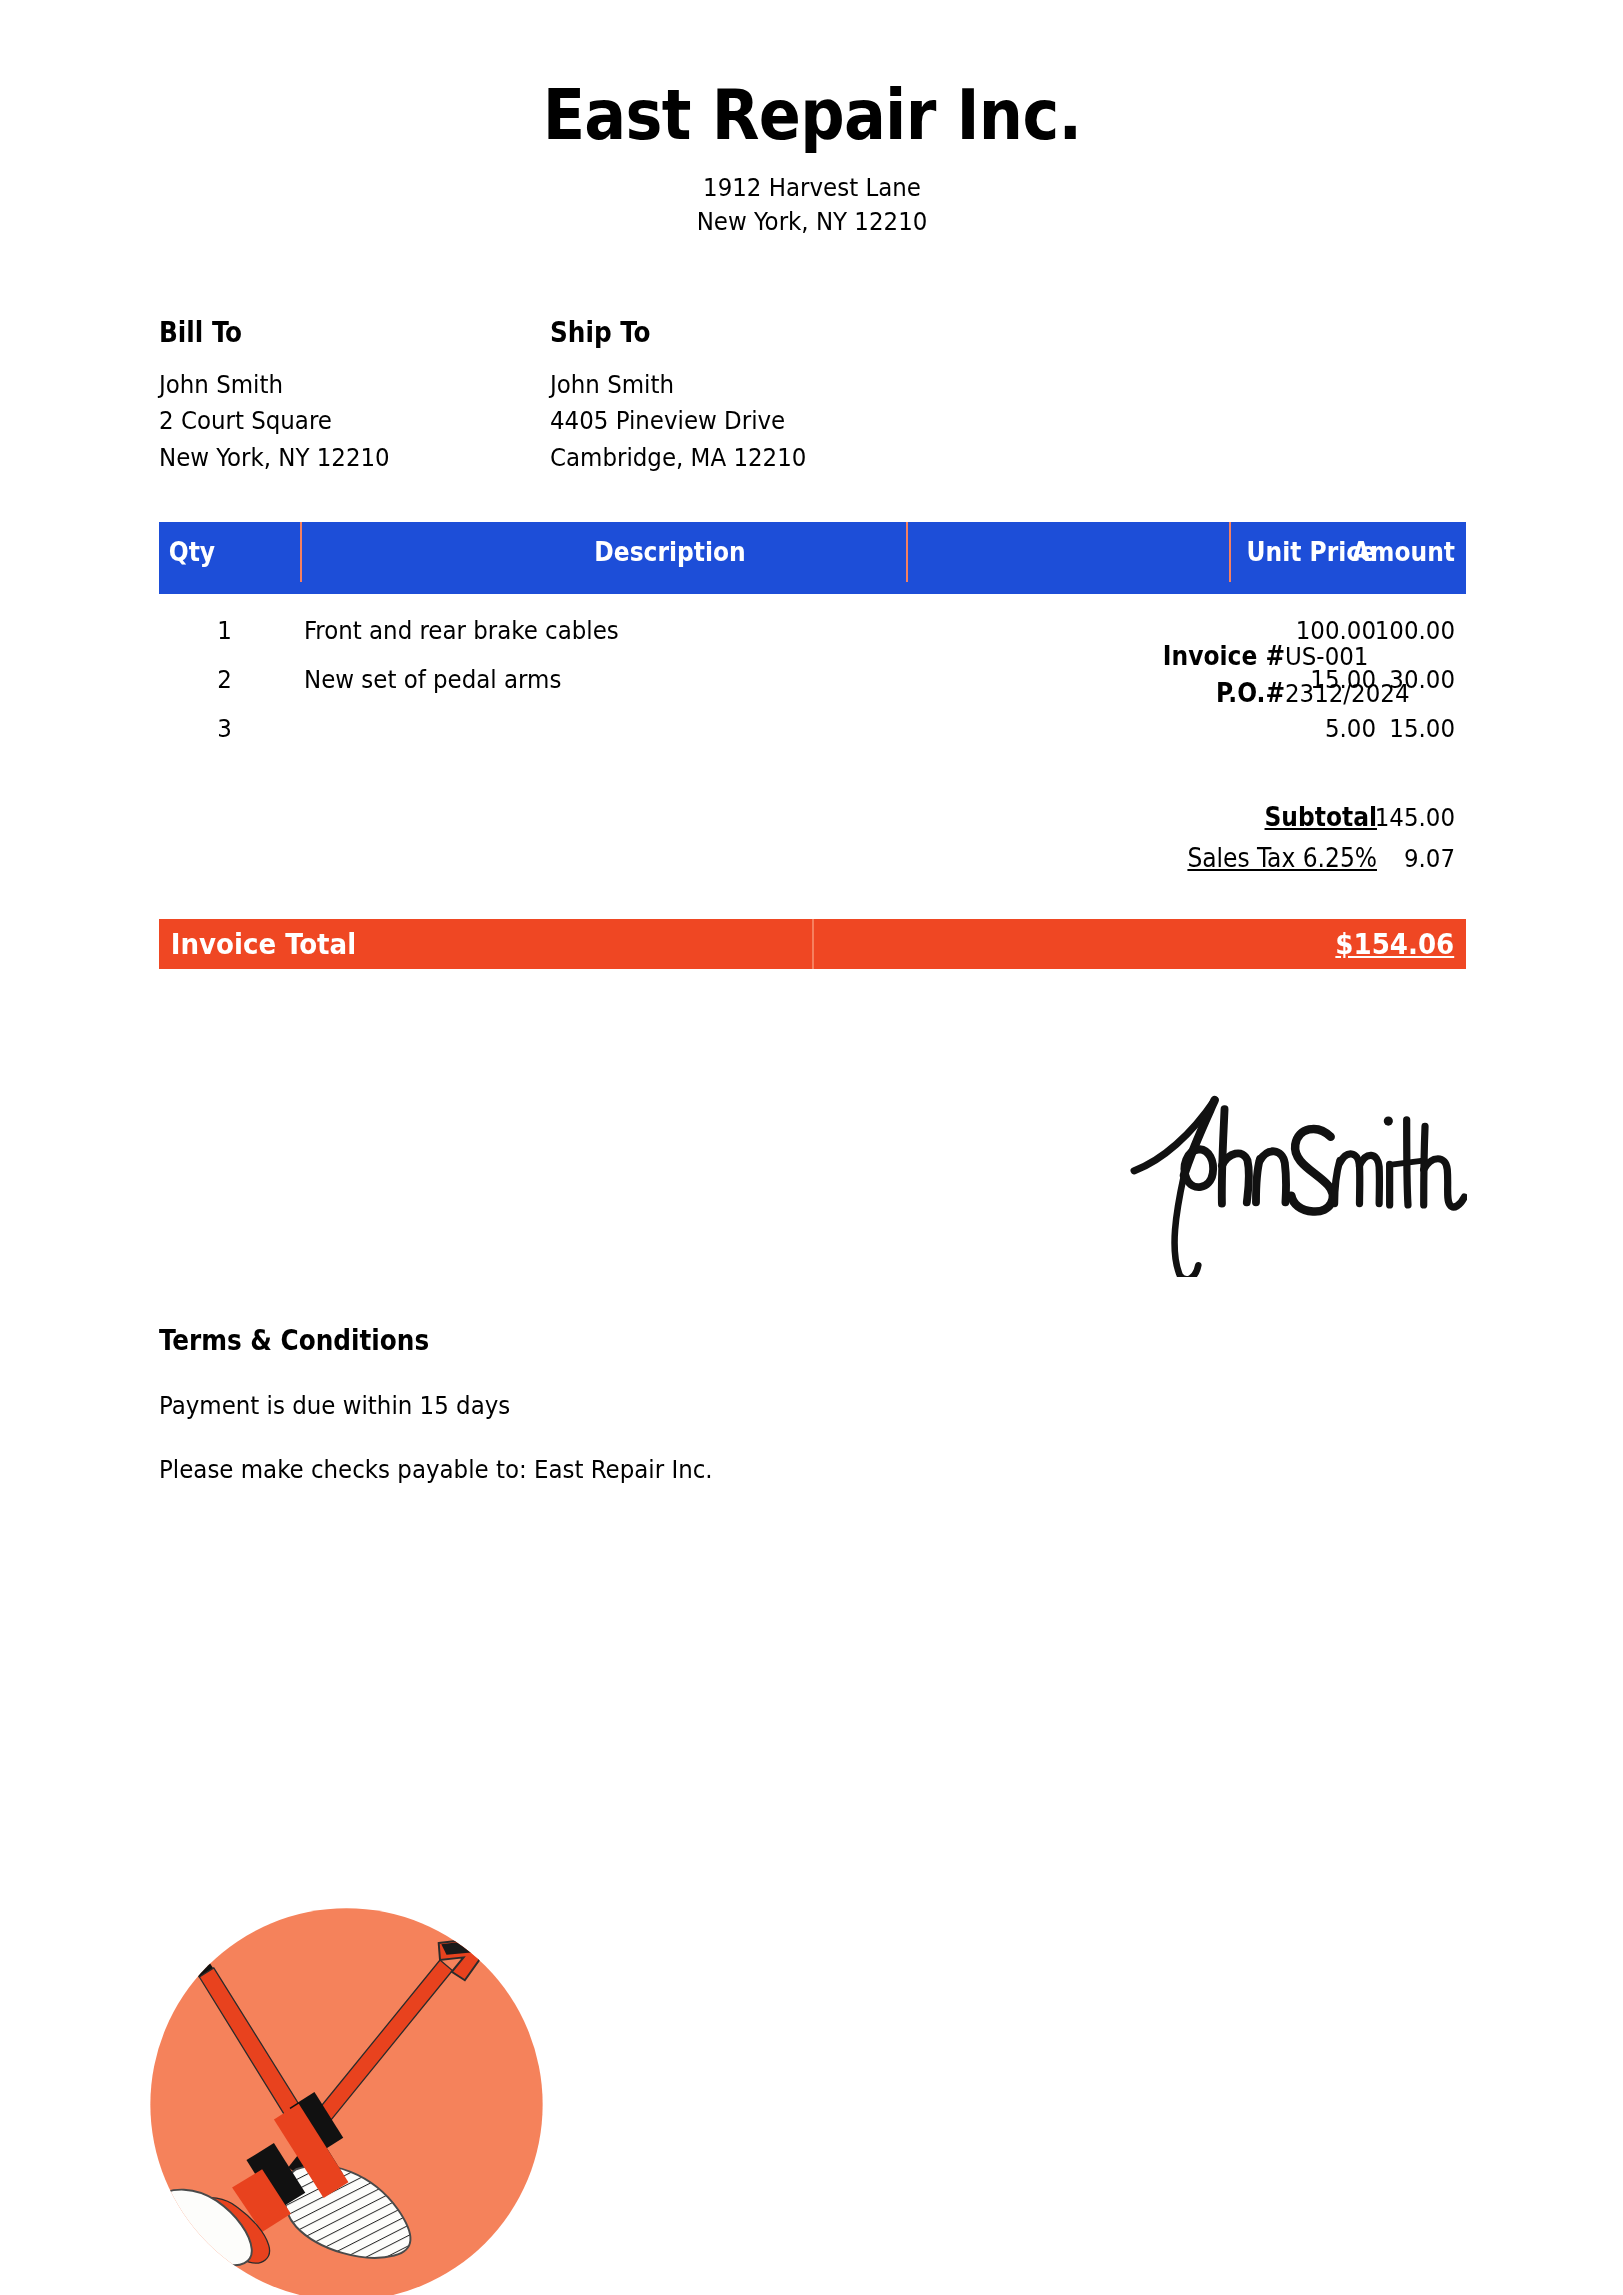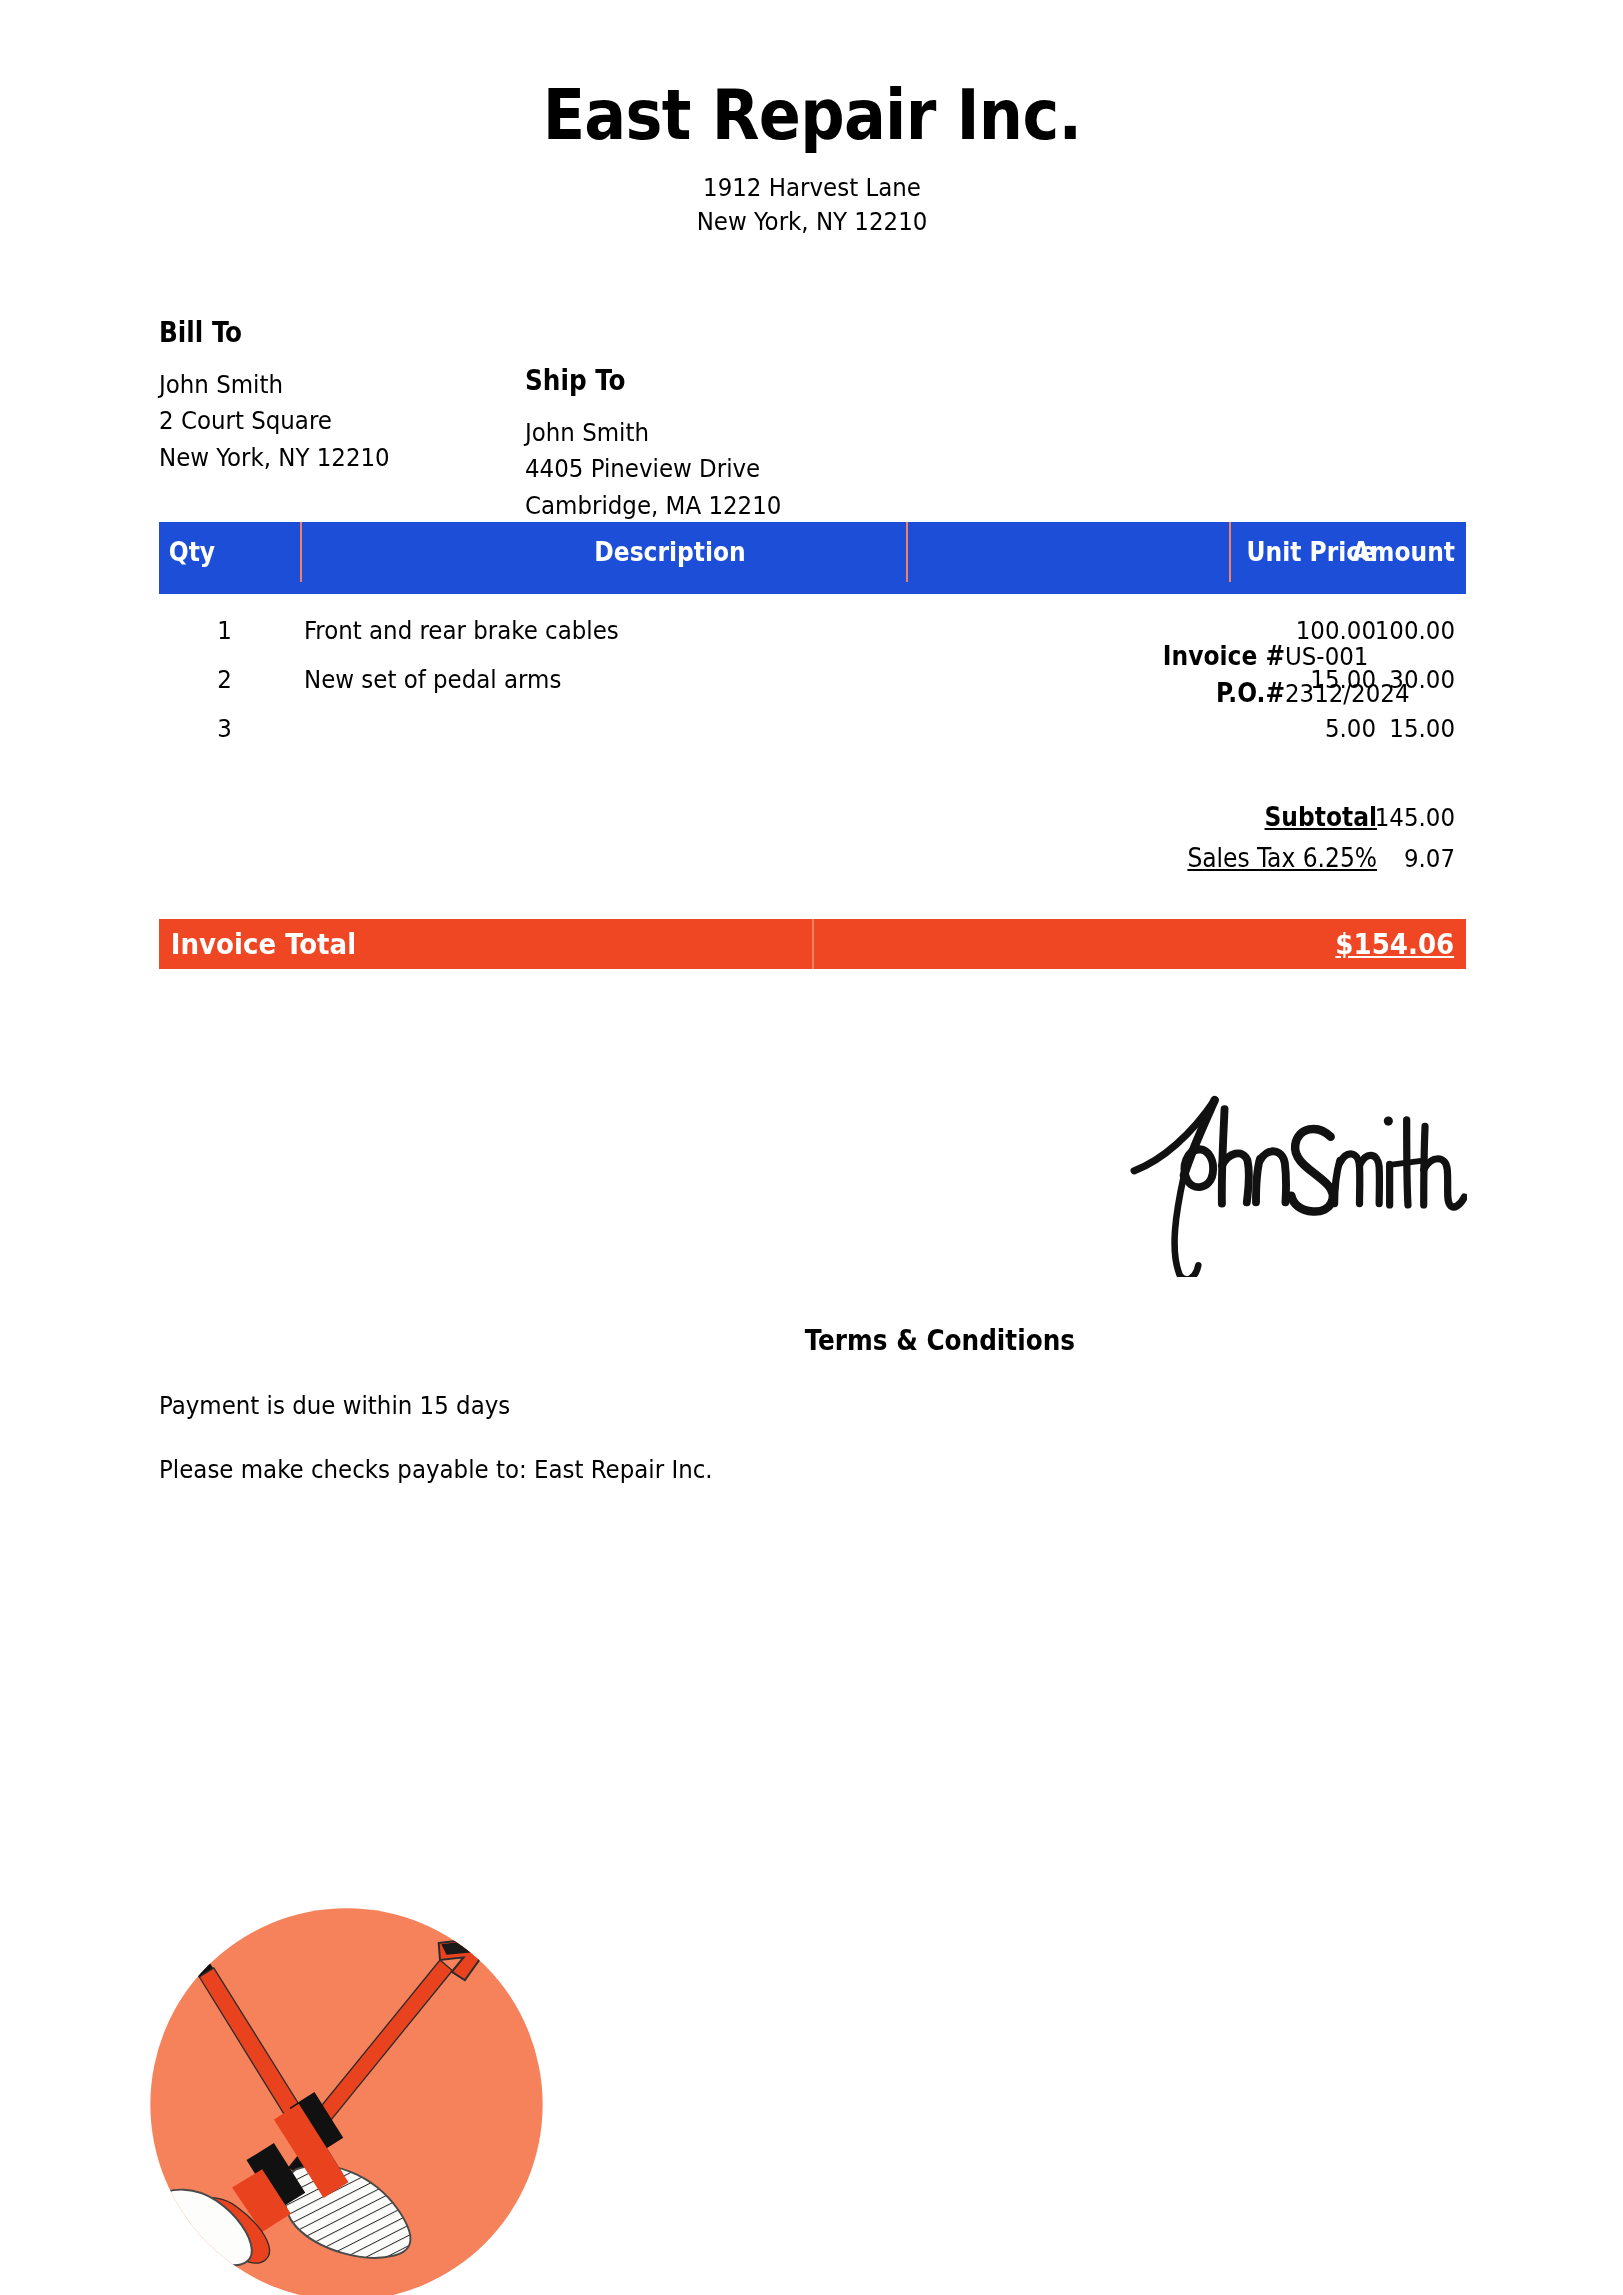--- a/index.html
+++ b/index.html
@@ -49,21 +49,21 @@
     top: 319px;
     left: 159px;
     width: 1309px;
     height: 144px;
   }
   .party {
     position: absolute;
     top: 0;
   }
   .party.bill { left: 0; }
-  .party.ship { left: 366px; margin-top: 48px; }
+  .party.ship { left: 391px; }
   .party-title {
     font-size: 27.5px;
     font-weight: bold;
     margin: 0 0 19.6px 0;
     line-height: 1;
   }
   .party-lines {
     font-size: 25.5px;
     line-height: 1.42;
   }
@@ -233,21 +233,20 @@
     position: absolute;
     left: 159px;
     top: 1327px;
     width: 916px;
   }
   .terms-title {
     font-size: 27.5px;
     font-weight: bold;
     margin: 0 0 38px 0;
     line-height: 1;
-    text-align: right;
   }
   .terms-line {
     font-size: 25.5px;
     line-height: 1;
     margin-bottom: 39px;
   }
 
   
   .logo {
     position: absolute;

